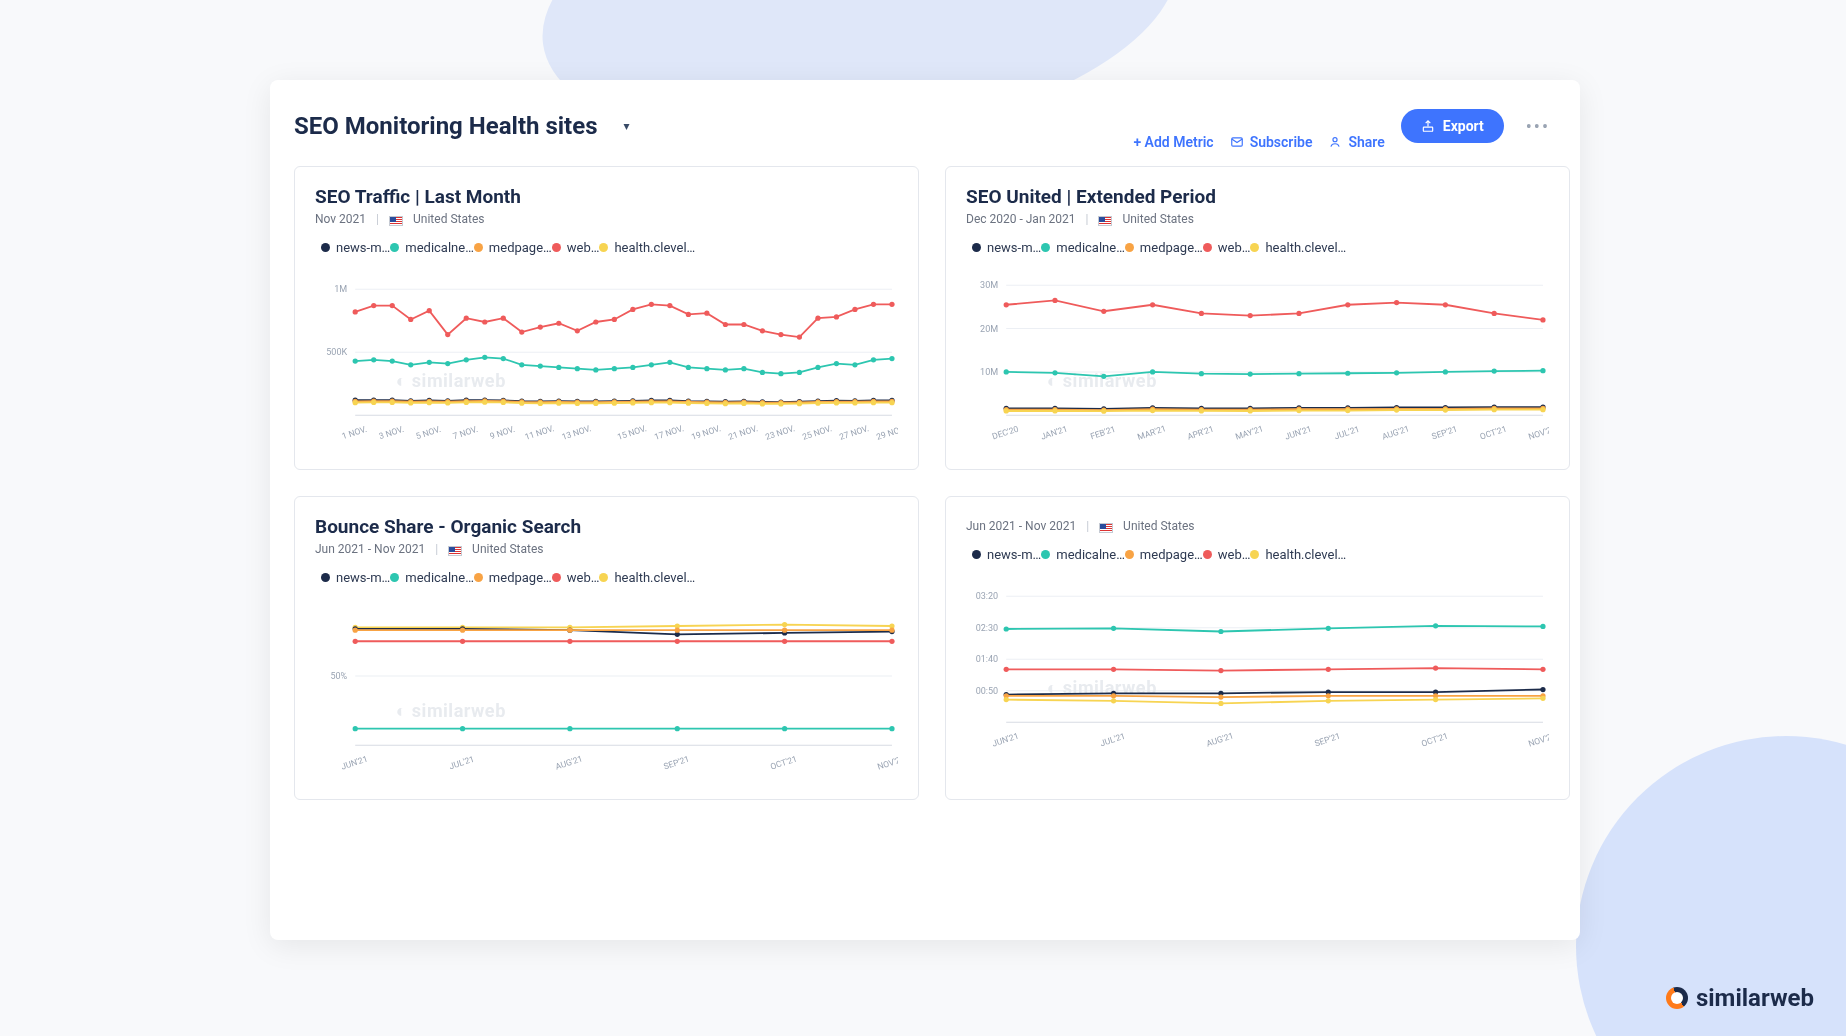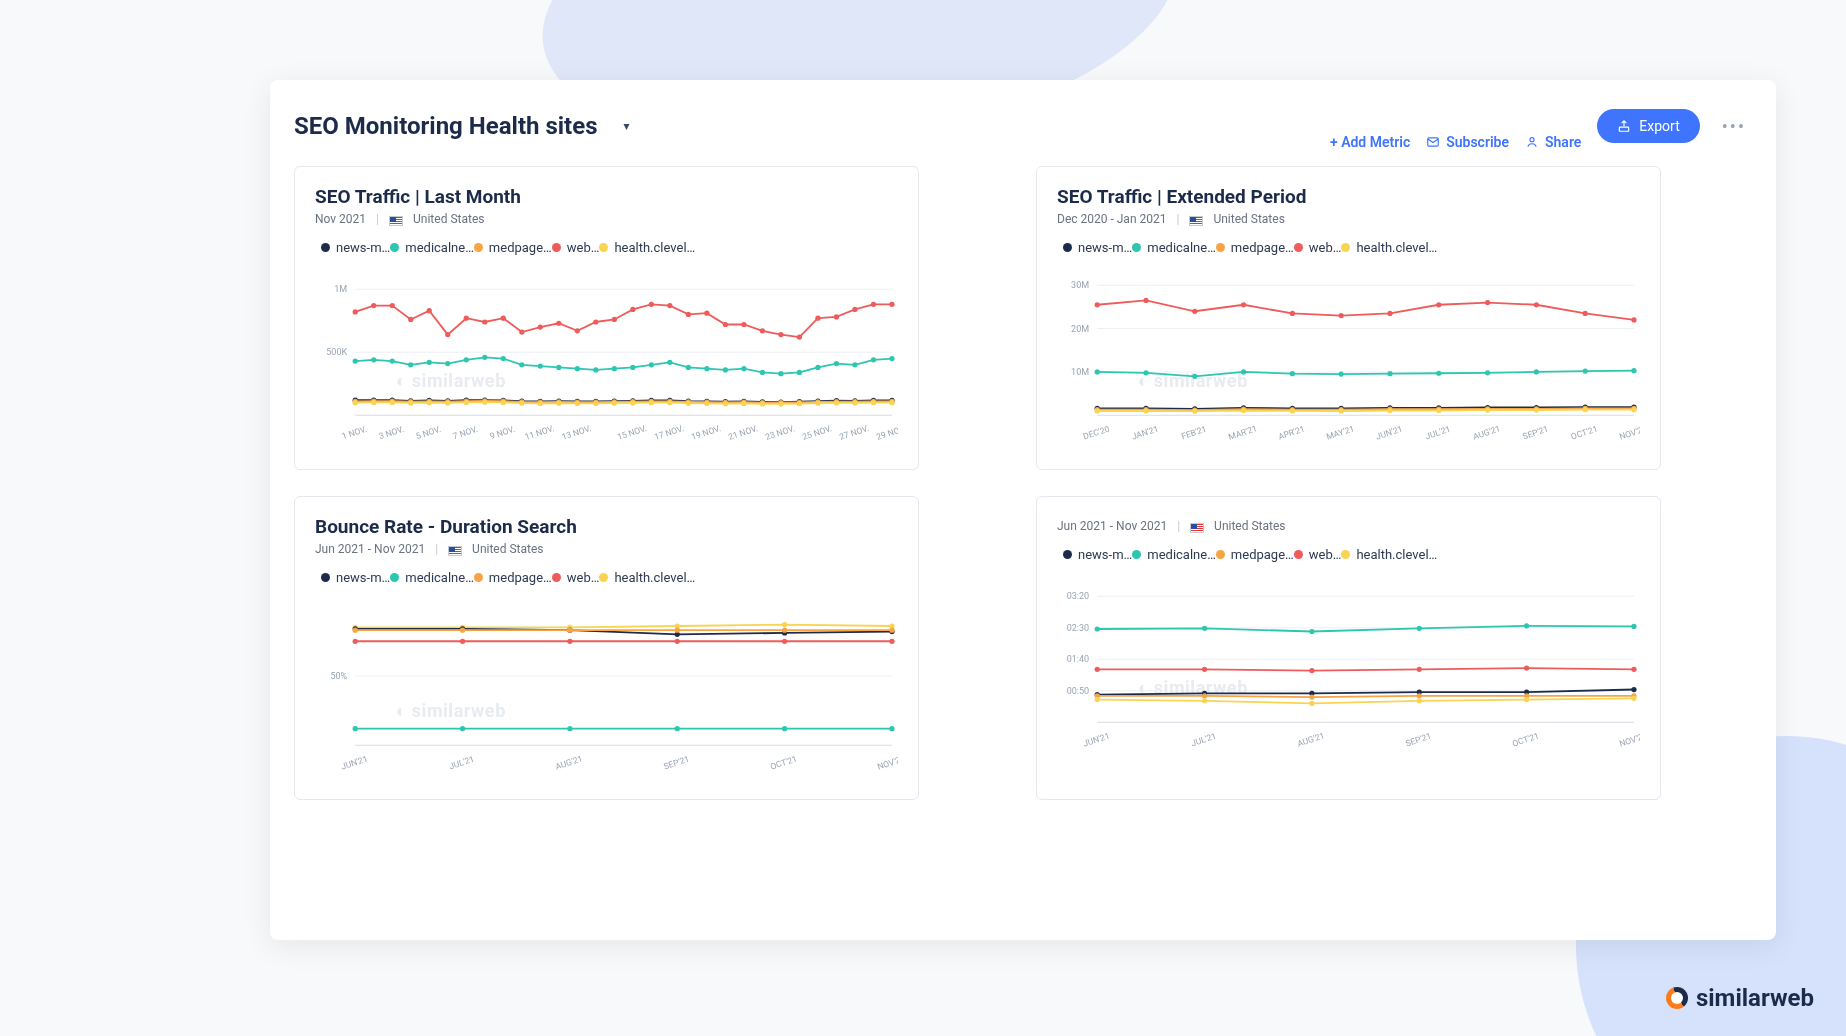--- a/index.html
+++ b/index.html
@@ -17,34 +17,34 @@
   html,body { margin:0; padding:0; width:1846px; height:1036px; background:#f8f9fb; }
   body { position:relative; overflow:hidden; }
 
   
   .blob-tl { position:absolute; top:-140px; left:540px; width:640px; height:280px;
              background:#dfe7f9; border-radius:50%; transform:rotate(-8deg); z-index:0; }
   .blob-br { position:absolute; bottom:-120px; right:-150px; width:420px; height:420px;
              background:#d6e2fb; border-radius:50%; z-index:0; }
 
   .panel {
-    position:absolute; top:80px; left:270px; width:1506px; height:860px;
+    position:absolute; top:80px; left:270px; width:1310px; height:860px;
     background:#ffffff; border-radius:8px; box-shadow:0 6px 30px rgba(0,0,0,.08);
     padding:20px 24px 0 24px; z-index:1;
   }
 
   
   .hdr { display:flex; align-items:center; gap:16px; height:52px; }
   .hdr-title { font-size:24px; font-weight:700; color:#1c2b4a; }
   .dd-caret  { color:#384a66; font-size:12px; padding:6px 10px; cursor:pointer; }
   .spacer    { flex:1; }
   .hdr-link  { font-size:14px; font-weight:600; color:var(--c-blue); cursor:pointer; display:flex; align-items:center; gap:6px;margin-top:32px; }
   .hdr-link svg { width:14px; height:14px; }
   .btn-export {
-    background:var(--c-blue); color:#fff; font-size:14px; font-weight:400;
+    background:var(--c-blue); color:#fff; font-size:14px; font-weight:700;
     padding:9px 20px; border-radius:22px; display:flex; align-items:center; gap:8px; cursor:pointer;
   }
   .btn-export svg { width:14px; height:14px; }
   .dots { color:#9aa4b3; font-size:18px; letter-spacing:2px; cursor:pointer; padding:0 6px; }
 
   
   .grid { display:grid; grid-template-columns:1fr 1fr; gap:26px; margin-top:14px; }
   .card { border:1px solid var(--grey-line); border-radius:6px; padding:18px 20px 14px 20px;
           width:625px; }
   .card-title { font-size:19px; font-weight:700; color:#1c2b4a; }
@@ -320,21 +320,21 @@
           <circle cx="481.9310344827586" cy="132.45818181818183" r="2.6" fill="#f7d452"></circle>
           <circle cx="500.34482758620686" cy="131.95636363636365" r="2.6" fill="#f7d452"></circle>
           <circle cx="518.7586206896551" cy="131.70545454545456" r="2.6" fill="#f7d452"></circle>
           <circle cx="537.1724137931035" cy="131.70545454545456" r="2.6" fill="#f7d452"></circle>
           <circle cx="555.5862068965517" cy="131.45454545454547" r="2.6" fill="#f7d452"></circle>
           <circle cx="574" cy="131.45454545454547" r="2.6" fill="#f7d452"></circle>
         </svg>
     </div>
 
     <div class="card">
-      <div class="card-title">SEO Traffic | Extended Period</div>
+      <div class="card-title">SEO United | Extended Period</div>
       <div class="card-sub">
         <span>Dec 2020 - Jan 2021</span>
         <span class="sep">|</span>
         <span class="flag"></span>
         <span>United States</span>
       </div>
       <div class="legend">
           <span class="li">
             <span class="dot" style="background: rgb(28, 43, 74);"></span>
             <span>news-m…</span>
@@ -439,21 +439,21 @@
           <circle cx="331.27272727272725" cy="139.25625" r="2.6" fill="#f7d452"></circle>
           <circle cx="379.8181818181818" cy="139.25625" r="2.6" fill="#f7d452"></circle>
           <circle cx="428.3636363636364" cy="138.825" r="2.6" fill="#f7d452"></circle>
           <circle cx="476.90909090909093" cy="138.825" r="2.6" fill="#f7d452"></circle>
           <circle cx="525.4545454545455" cy="138.39375" r="2.6" fill="#f7d452"></circle>
           <circle cx="574" cy="138.39375" r="2.6" fill="#f7d452"></circle>
         </svg>
     </div>
 
     <div class="card">
-      <div class="card-title">Bounce Rate - Duration Search</div>
+      <div class="card-title">Bounce Share - Organic Search</div>
       <div class="card-sub">
         <span>Jun 2021 - Nov 2021</span>
         <span class="sep">|</span>
         <span class="flag"></span>
         <span>United States</span>
       </div>
       <div class="legend">
           <span class="li">
             <span class="dot" style="background: rgb(28, 43, 74);"></span>
             <span>news-m…</span>

